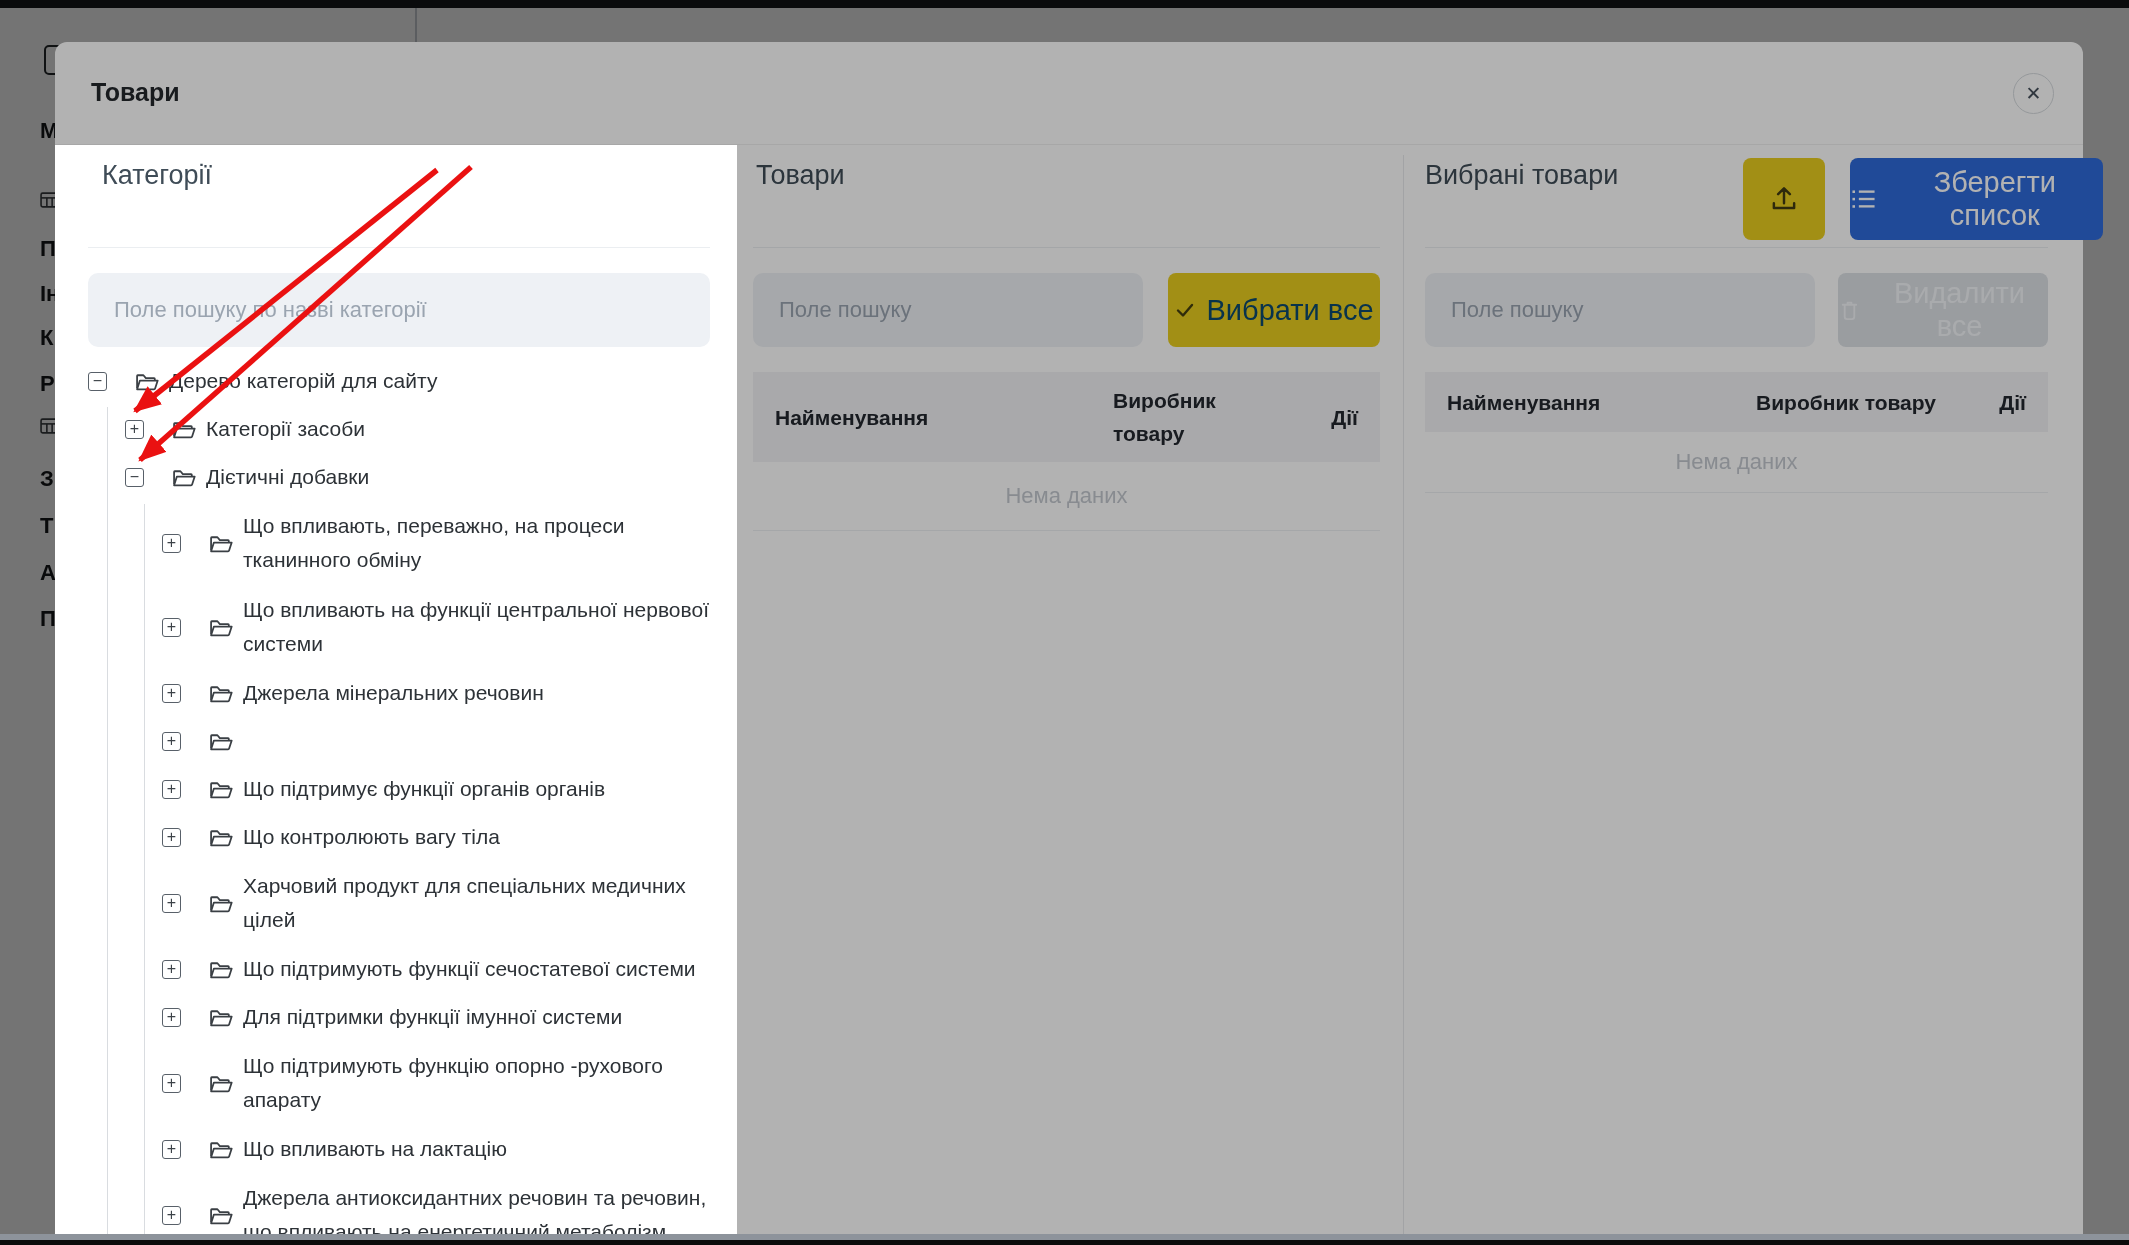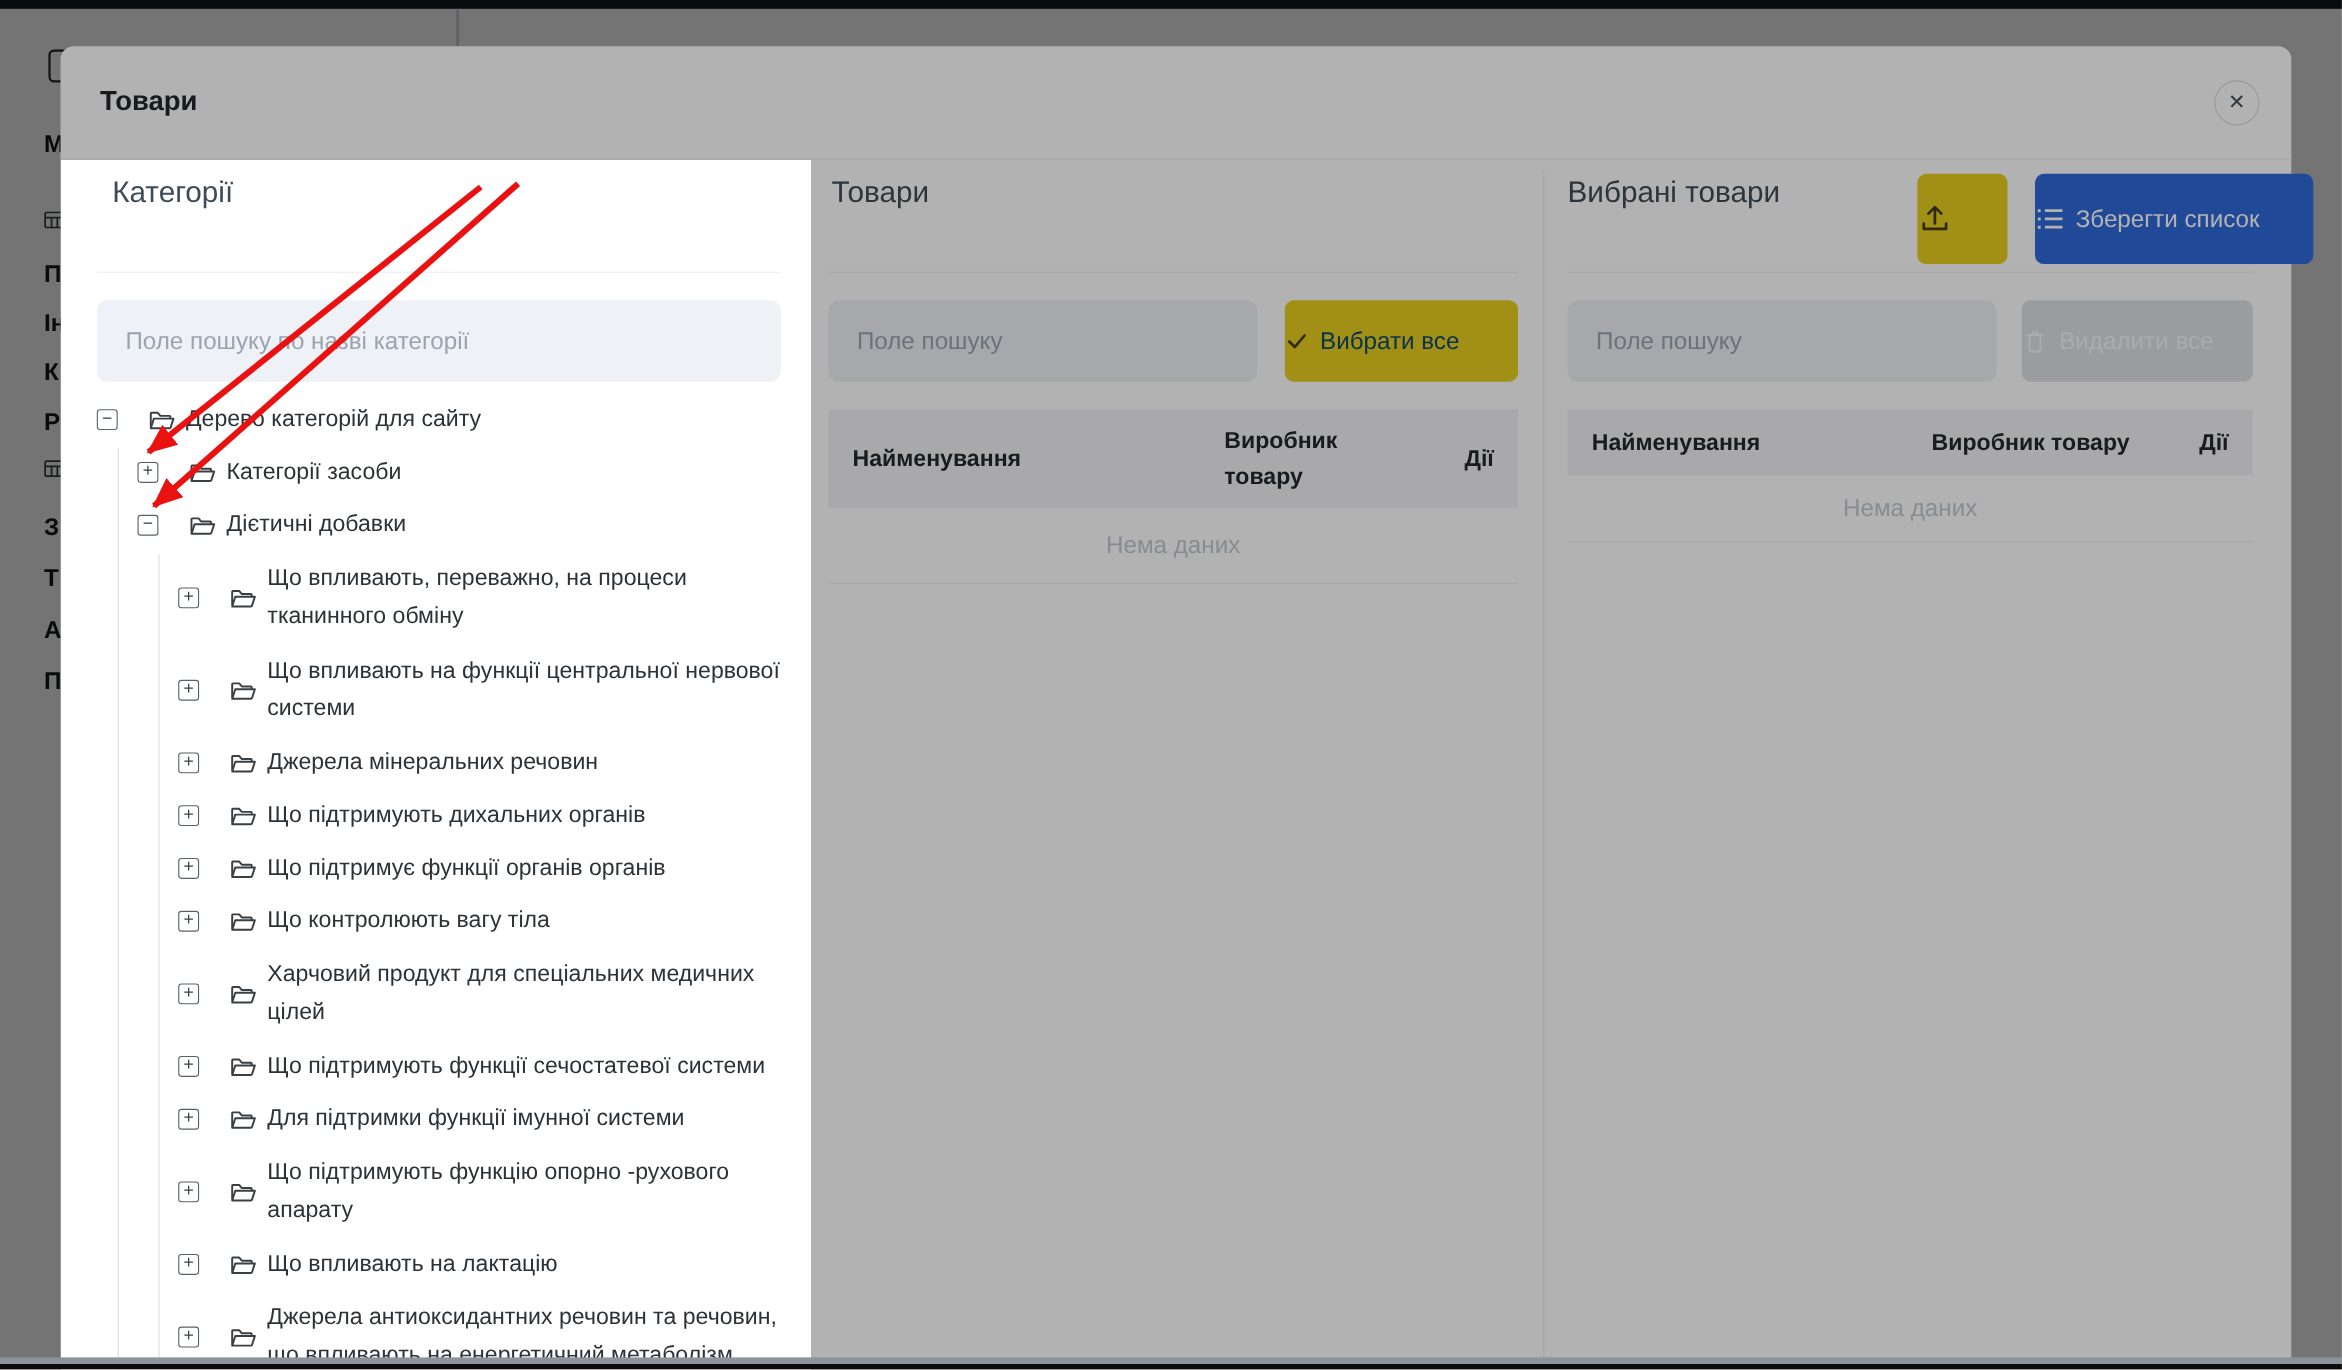--- a/index.html
+++ b/index.html
@@ -32,23 +32,23 @@
   .panel-title { position:absolute; font-size:27px; font-weight:400; color:#3f4c57; }
   .h-divider { position:absolute; height:1px; background:#ebeef1; }
   .v-sep { position:absolute; width:1px; background:#e8eaed; }
 
   .search-input { position:absolute; height:74px; border:none; outline:none; border-radius:10px;
                   background:#eef1f5; font-family:"Liberation Sans",sans-serif;
                   font-size:22px; color:#3c4650; padding:0 26px; }
   .search-input::placeholder { color:#9aa4b0; opacity:1; }
 
   
-  .btn { position:absolute; display:flex; align-items:center; justify-content:flex-start;
+  .btn { position:absolute; display:flex; align-items:center; justify-content:center;
          gap:10px; border:none; border-radius:8px; cursor:pointer;
-         font-family:"Liberation Sans",sans-serif; font-size:22px; font-weight:500; }
+         font-family:"Liberation Sans",sans-serif; font-size:29px; font-weight:500; }
   .btn-select-all { left:1168px; top:273px; width:212px; height:74px; color:#0c4a6e; }
   .btn-upload    { left:1688px; top:116px; width:82px;  height:82px; }
   .btn-save      { left:1795px; top:116px; width:253px; height:82px; color:#fff; }
   .btn-delete    { left:1838px; top:273px; width:210px; height:74px; background:#dde1e6; color:#f3f5f8; cursor:default; }
 
   
   .tbl-head { position:absolute; display:grid; align-items:center; background:#f2f3f5;
               font-size:21px; font-weight:700; color:#23272e; line-height:33px; padding:0 22px; }
   .tbl-head .c3 { justify-self:end; }
   .empty-row { position:absolute; display:flex; align-items:center; justify-content:center;
@@ -173,21 +173,20 @@
           <svg width="25" height="21" viewBox="0 0 24 20" class="folder">
             <use href="#i-folder"></use>
           </svg>
           <span class="node-label">Джерела мінеральних речовин</span>
         </div>
         <div class="tree-row l1" style="padding-left: 74px;">
           <span class="expander">+</span>
           <svg width="25" height="21" viewBox="0 0 24 20" class="folder">
             <use href="#i-folder"></use>
           </svg>
-          <span class="node-label">Що підтримують дихальних органів</span>
         </div>
         <div class="tree-row l1" style="padding-left: 74px;">
           <span class="expander">+</span>
           <svg width="25" height="21" viewBox="0 0 24 20" class="folder">
             <use href="#i-folder"></use>
           </svg>
           <span class="node-label">Що підтримує функції органів органів</span>
         </div>
         <div class="tree-row l1" style="padding-left: 74px;">
           <span class="expander">+</span>

